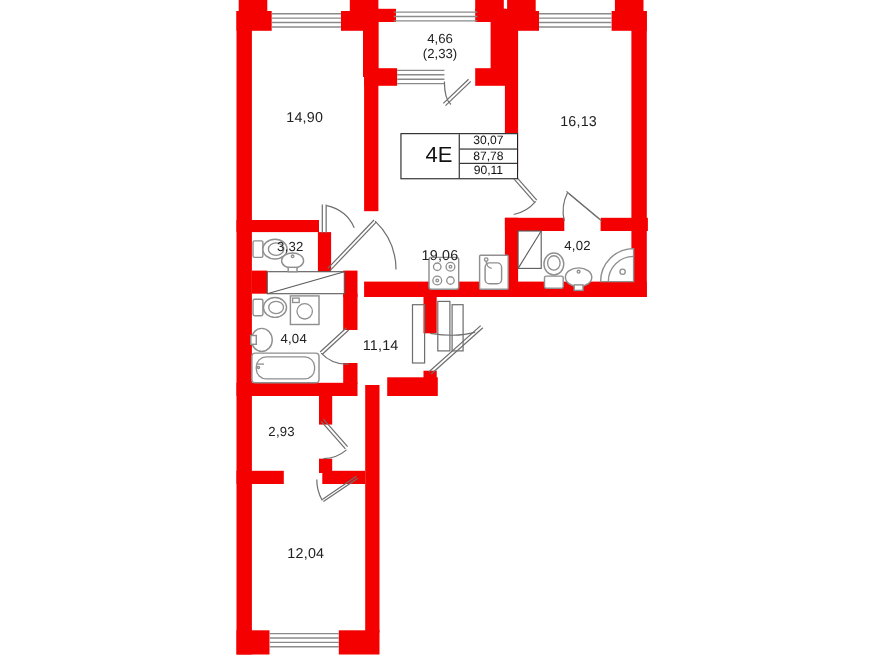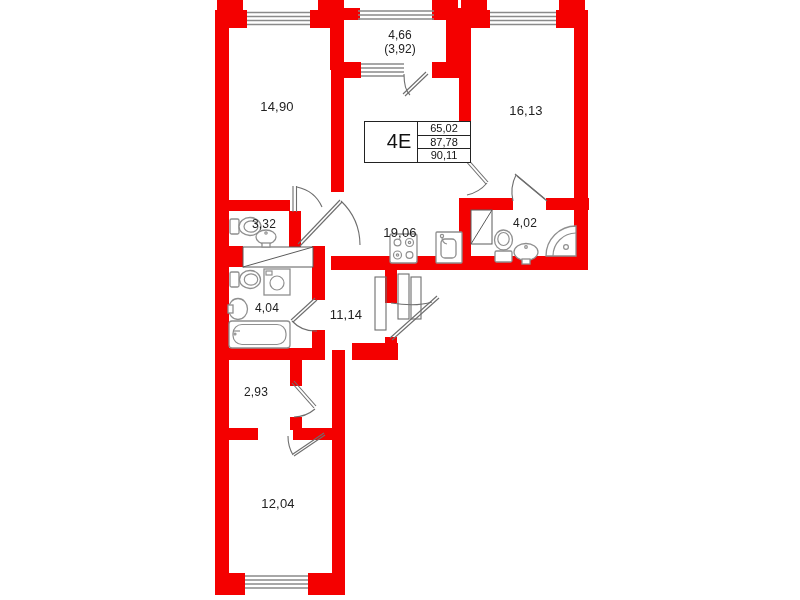--- a/index.html
+++ b/index.html
@@ -243,33 +243,33 @@
   </g>
   <g>
     <path class="fixture" d="M 546,256 A 30 30 0 0 1 576,226 L 576,256 Z"></path>
     <path class="fixline" d="M 553,256 A 23 23 0 0 1 576,233"></path>
     <circle class="fixline" cx="566" cy="247" r="2.4"></circle>
   </g>
 </svg>
 
   <div class="balcony-label" style="left:400px;top:42px;">
     <div>4,66</div>
-    <div>(3,92)</div>
+    <div>(2,33)</div>
   </div>
   <div class="room-label" style="left:277px;top:106px;">14,90</div>
   <div class="room-label" style="left:526px;top:110px;text-align:center;">16,13</div>
   <div class="room-label" style="left:400px;top:200px;margin-top:32px;">19,06</div>
   <div class="room-label small" style="left:264px;top:224px;">3,32</div>
   <div class="room-label small" style="left:525px;top:223px;">4,02</div>
   <div class="room-label small" style="left:267px;top:308px;">4,04</div>
   <div class="room-label" style="left:346px;top:314px;">11,14</div>
   <div class="room-label small" style="left:256px;top:392px;">2,93</div>
   <div class="room-label" style="left:278px;top:503px;">12,04</div>
 
   <div class="unit-card">
     <div class="type">4E</div>
     <div class="areas">
-      <div>65,02</div>
+      <div>30,07</div>
       <div>87,78</div>
       <div>90,11</div>
     </div>
   </div>
 </div>
 
 </body></html>

